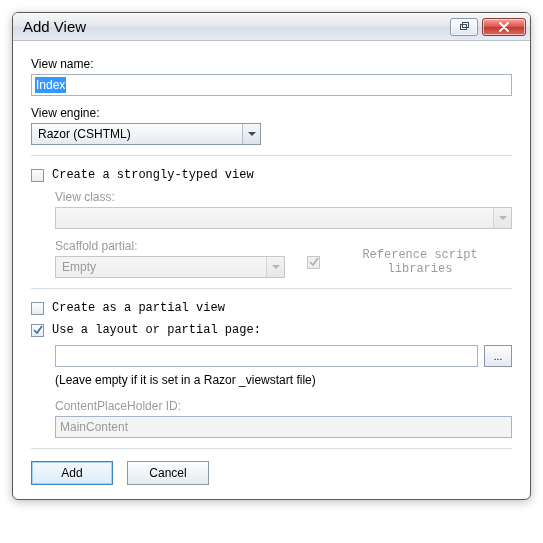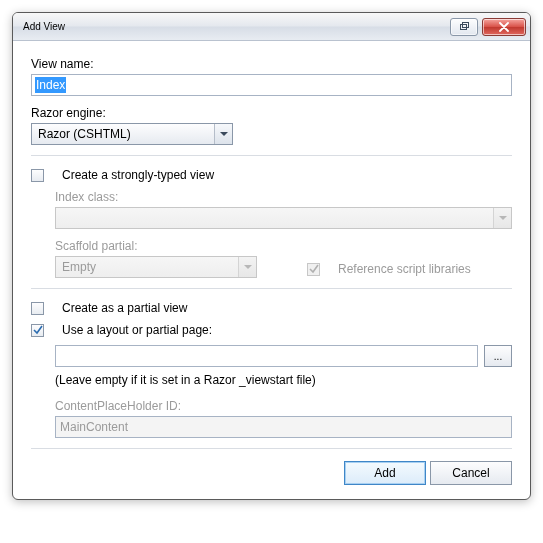--- a/index.html
+++ b/index.html
@@ -21,21 +21,21 @@
   .titlebar {
     height: 28px;
     background: linear-gradient(#f8f8f8, #e4e8ee 48%, #d7dde6 52%, #e8ecf2);
     border-bottom: 1px solid #b9c2cf;
     display: flex;
     align-items: center;
     padding: 0 4px 0 10px;
   }
   .titlebar .title {
     flex: 1;
-    font-size: 10px;
+    font-size: 15px;
     color: #000;
   }
   .win-btns { display: flex; gap: 4px; align-items: center; }
   .win-btn {
     height: 18px;
     border: 1px solid #8a97a8;
     border-radius: 3px;
     display: flex; align-items: center; justify-content: center;
     background: linear-gradient(#fdfdfe, #e2e7ef);
     box-shadow: inset 0 0 0 1px rgba(255,255,255,0.6);
@@ -66,21 +66,21 @@
     left: 4px; top: 3px;
     padding: 0 1px;
     background: #3399ff;
     color: #fff;
     font: inherit;
     line-height: 16px;
     pointer-events: none;
   }
   .combo {
     position: relative;
-    width: 202px;
+    width: 230px;
     height: 22px;
     border: 1px solid #8a97a8;
     background: linear-gradient(#fdfdfe, #e6eaf0);
     display: flex; align-items: center;
     padding: 0 22px 0 6px;
   }
   .combo.full { width: 100%; }
   .combo .arrow {
     position: absolute; right: 0; top: 0; bottom: 0;
     width: 18px;
@@ -94,22 +94,23 @@
   }
   .combo.disabled { background: linear-gradient(#f6f6f6,#eeeeee); border-color:#c7c7c7; }
   .combo.disabled .arrow { background: linear-gradient(#f3f3f3,#e7e7e7); border-left-color:#d4d4d4;}
   .disabled-text { background: transparent; }
   hr.sep {
     border: none;
     border-top: 1px solid #d9dde3;
     margin: 10px 0 12px 0;
   }
   .check-row {
-    display: flex; align-items: center; gap: 18px;
+    display: flex; align-items: center; gap: 8px;
     margin-bottom: 8px;
+    font-family: Liberation Mono, monospace;
   }
   .chk {
     width: 13px; height: 13px;
     border: 1px solid #8a97a8;
     background: linear-gradient(#fdfdfe,#e8ecf1);
     display: inline-flex; align-items: center; justify-content: center;
     flex-shrink: 0;
   }
   .chk.disabled { border-color:#c7c7c7; background:#f0f0f0; }
   .chk.checked svg { display:block; }
@@ -122,21 +123,21 @@
   .layout-row .text-input { flex: 1; }
   .browse-btn {
     width: 28px; height: 22px;
     border: 1px solid #8a97a8;
     background: linear-gradient(#fdfdfe,#e6eaf0);
     display: flex; align-items: center; justify-content: center;
     font-size: 10px;
   }
   .hint { font-size: 12px; margin-bottom: 12px; }
   .footer {
-    display: flex; justify-content: flex-end; gap: 4px;
+    display: flex; justify-content: flex-start; gap: 14px;
     margin-top: 12px;
   }
   .btn {
     min-width: 82px; height: 24px;
     border: 1px solid #8a97a8;
     background: linear-gradient(#fdfdfe,#e6eaf0);
     display: inline-flex; align-items: center; justify-content: center;
     font: inherit;
     padding: 0 12px;
   }
@@ -171,21 +172,21 @@
 
     <div class="row">
       <div class="lbl">View name:</div>
       <div class="sel-wrap">
         <input class="text-input" value="Index" style="">
         <span class="fake-selection">Index</span>
       </div>
     </div>
 
     <div class="row">
-      <div class="lbl">Razor engine:</div>
+      <div class="lbl">View engine:</div>
       <div class="combo">
         <span>Razor (CSHTML)</span>
         <div class="arrow">
           <svg width="8" height="5" viewBox="0 0 8 5">
               <path d="M0 0 L4 4 L8 0 Z" fill="#3b4a5c"></path>
             </svg>
         </div>
       </div>
     </div>
 
@@ -193,21 +194,21 @@
 
     <div class="check-row">
       <span class="chk">
         
       </span>
       <span>Create a strongly-typed view</span>
     </div>
 
     <div class="indent">
       <div class="row">
-        <div class="lbl disabled-text">Index class:</div>
+        <div class="lbl disabled-text">View class:</div>
         <div class="combo full disabled">
           <span></span>
           <div class="arrow">
             <svg width="8" height="5" viewBox="0 0 8 5">
                 <path d="M0 0 L4 4 L8 0 Z" fill="#b7b7b7"></path>
               </svg>
           </div>
         </div>
       </div>
 

